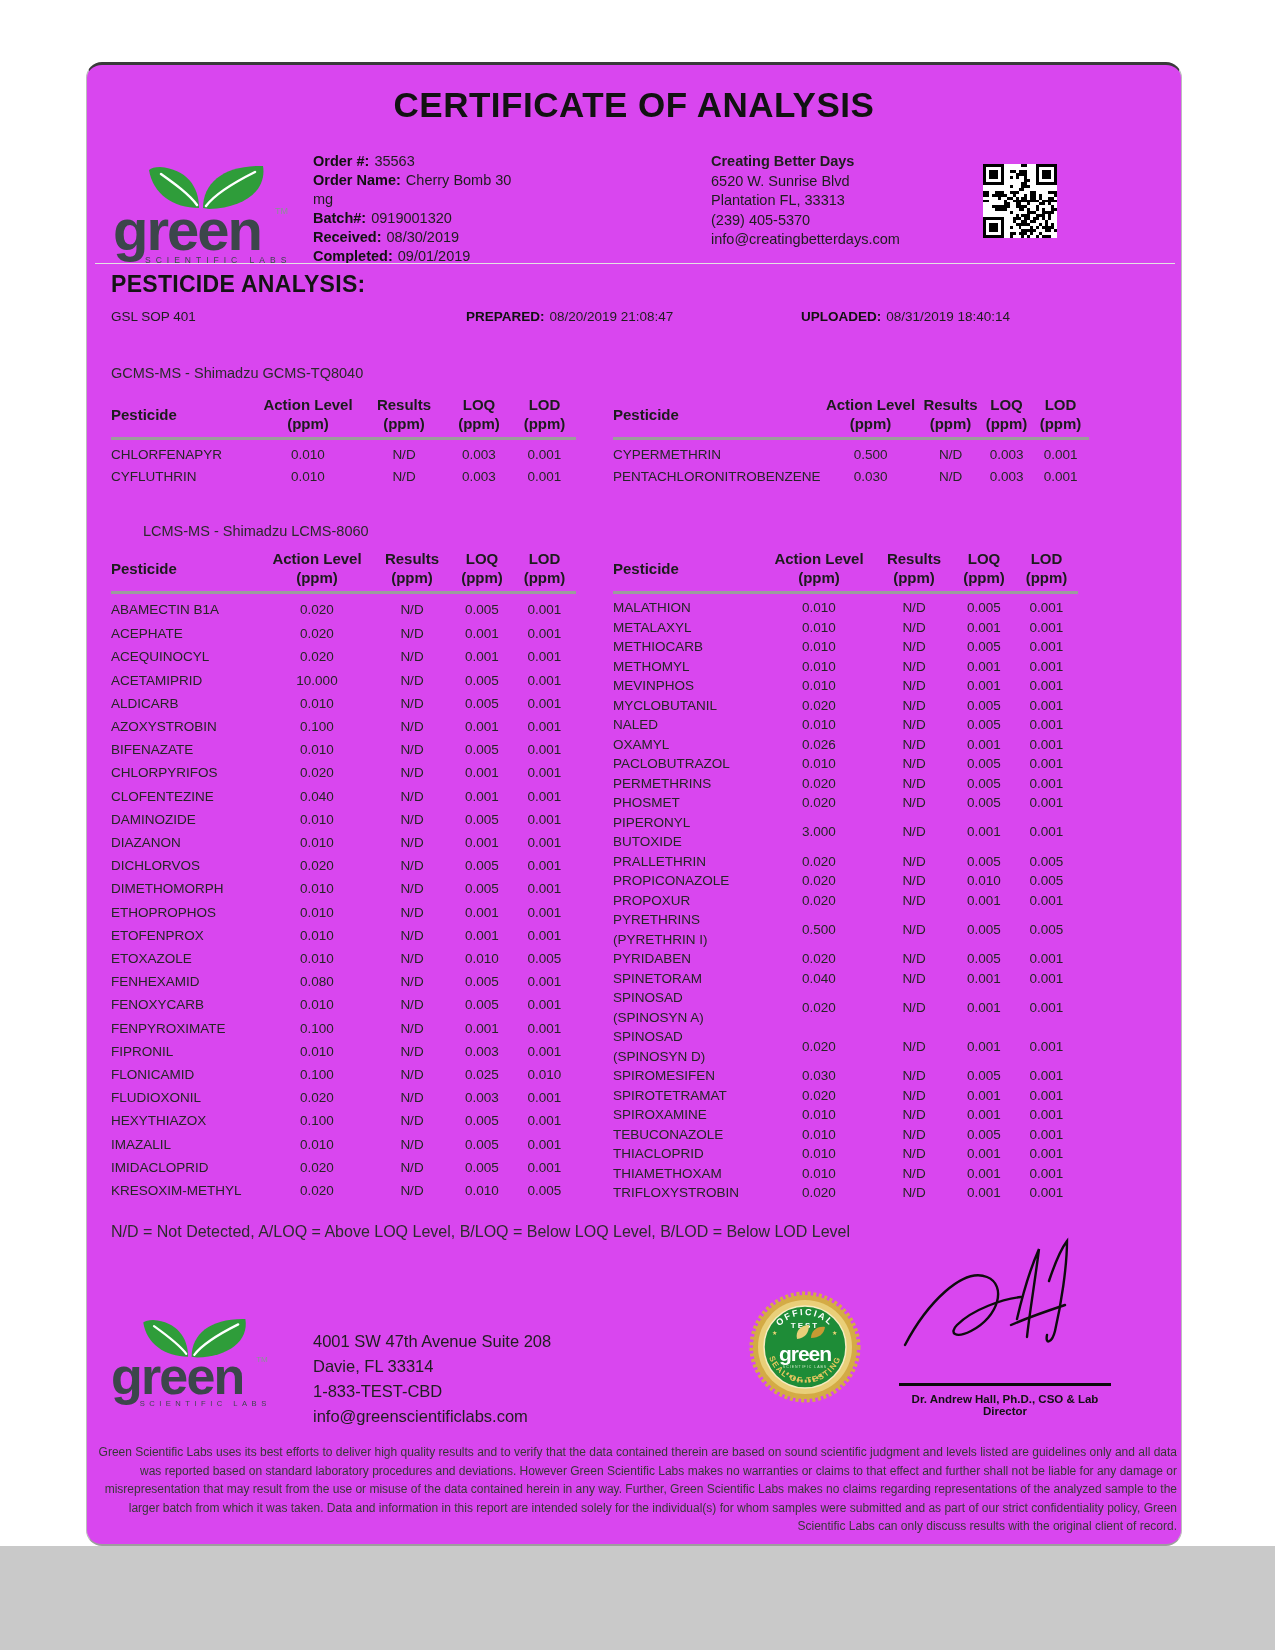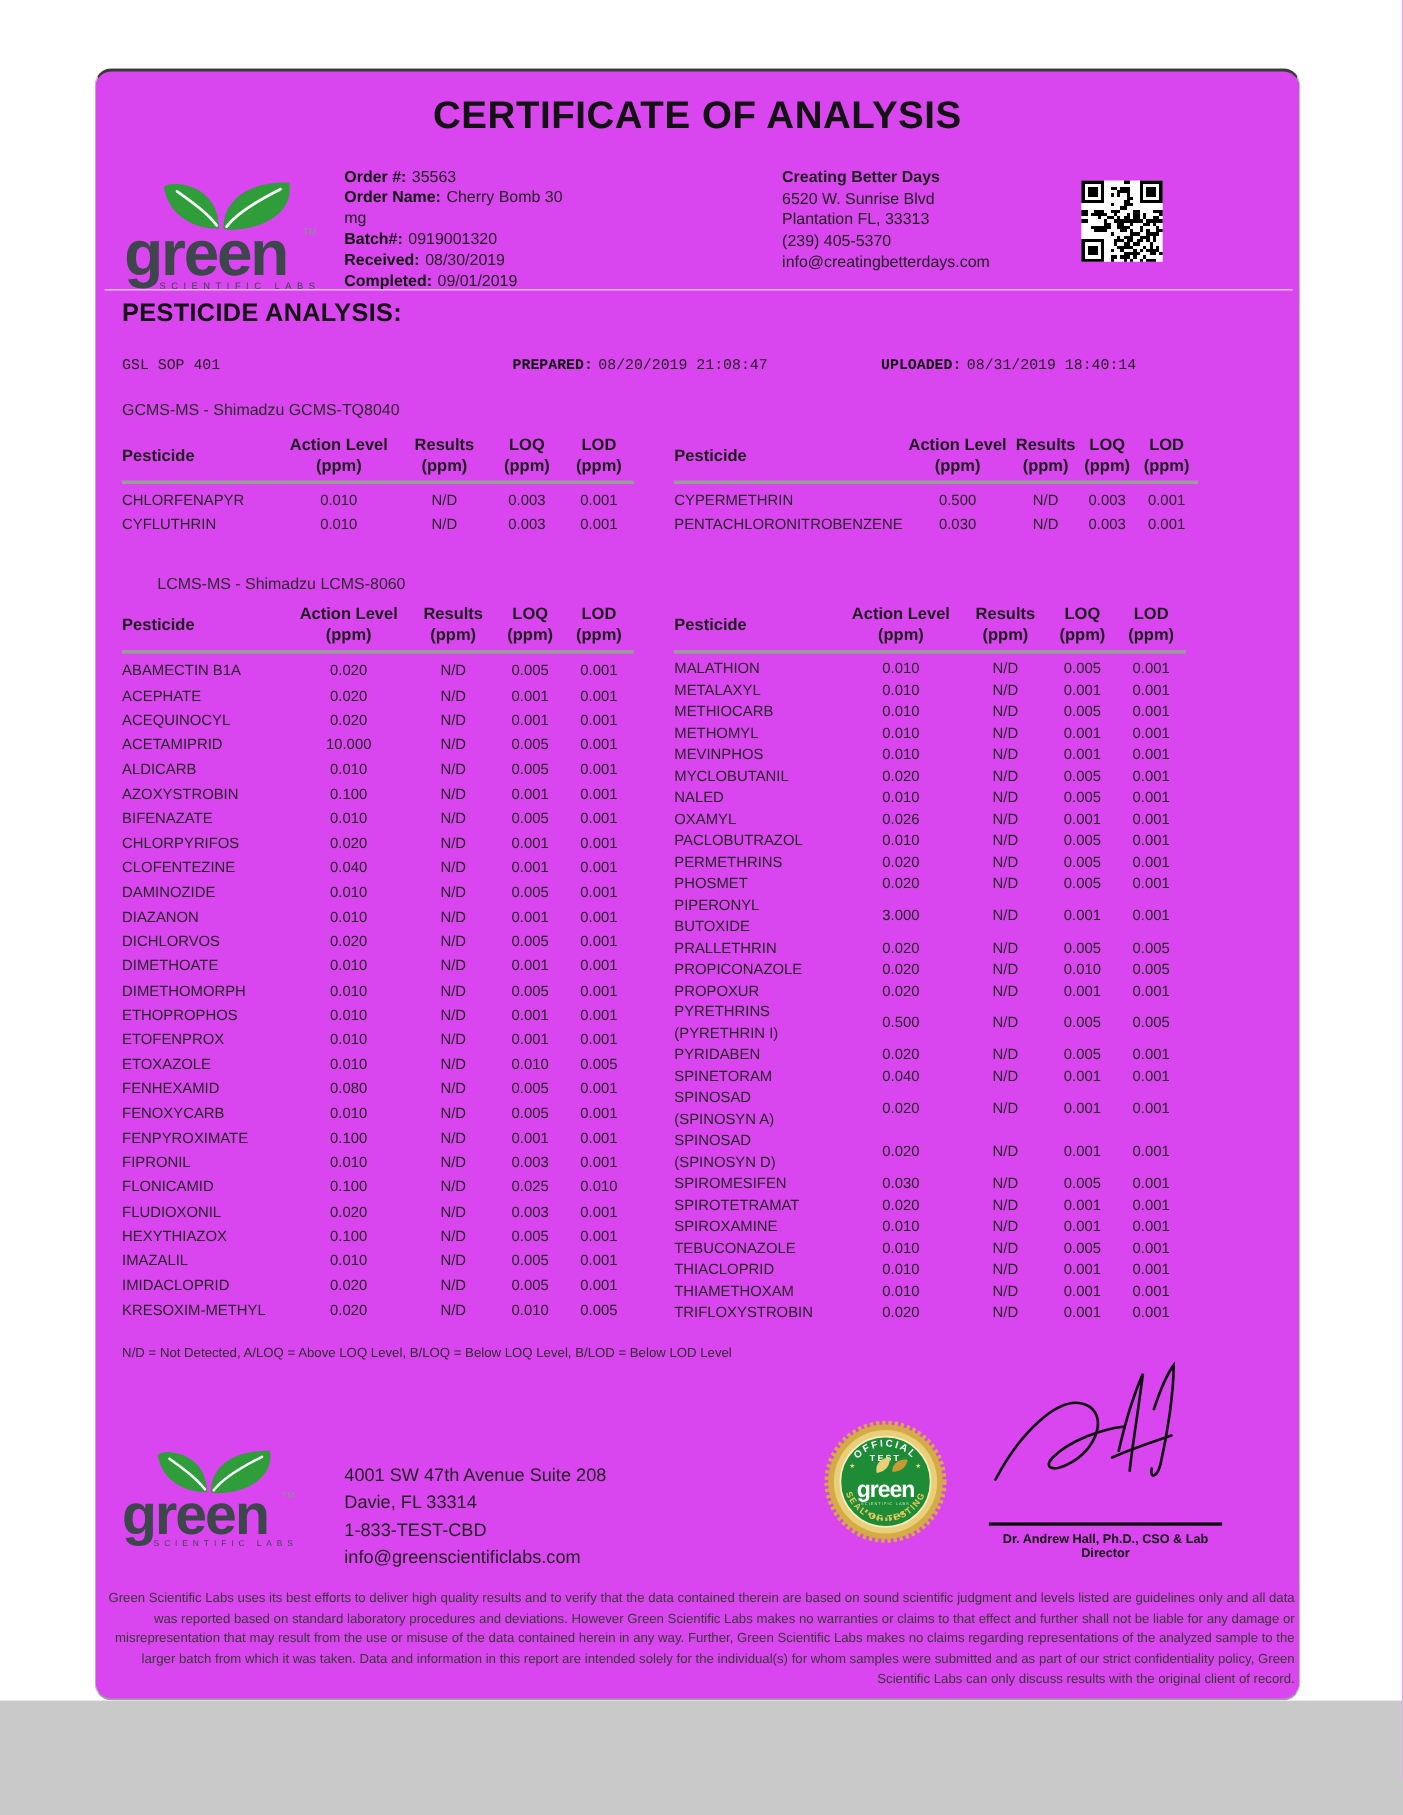--- a/index.html
+++ b/index.html
@@ -18,42 +18,42 @@
   .header-row{top:85px;left:24px;width:1048px;height:118px;}
   .header-row > div{position:absolute;}
   .logo-main{left:2px;top:12px;}
   .order-block{left:202px;top:2px;width:212px;font-size:14.5px;line-height:19px;color:#1e1e1e;}
   .client-block{left:600px;top:2px;width:262px;font-size:14.5px;line-height:19.5px;color:#1e1e1e;}
   .info-line b{margin-right:5px;color:#111;}
   .qr-box{left:872px;top:14px;width:74px;height:74px;}
   .rule{top:198px;left:8px;width:1080px;border-top:1px solid #e3e3e3;height:0;}
   .section-heading{top:206px;left:24px;font-size:23px;font-weight:bold;color:#141414;letter-spacing:.3px;}
   .meta-row{top:244px;left:24px;width:1048px;height:20px;font-size:13.5px;color:#1e1e1e;}
-  .meta-row span.block{position:absolute;top:16px;font-family:Liberation Mono, monospace;}
+  .meta-row span.block{position:absolute;top:0;}
   .meta-sop{left:0;}
   .meta-prepared{left:315px;}
   .meta-uploaded{left:650px;}
   .meta-row b{margin-right:5px;color:#111;padding-left:40px;}
   .tbl-caption{left:24px;font-size:14.5px;color:#2b2b2b;}
   .gcms-caption{top:300px;}
   .gcms-tables{top:326px;left:24px;display:flex;}
   .lcms-caption{top:458px;margin-left:32px;}
   .lcms-tables{top:480px;left:24px;display:flex;}
   .tcol-left{margin-right:37px;}
   .dtable{border-collapse:collapse;table-layout:fixed;}
   .dtable th{font-size:15px;font-weight:bold;line-height:19px;vertical-align:middle;
     padding:4px 0;border-bottom:3px solid #9c9c9c;text-align:center;color:#1c1c1c;}
   .dtable th:first-child{text-align:left;}
   .dtable th .unit{font-weight:bold;}
   .dtable td{font-size:13.5px;line-height:19.5px;text-align:center;color:#262626;
     vertical-align:middle;white-space:pre-line;padding:0;}
   .dtable td:first-child{text-align:left;}
   .dtable tbody tr:first-child td{padding-top:4px;}
   .gcms-t td{line-height:21.5px;}
-  .footnote{top:1158px;left:24px;font-size:12px;color:#2d2d2d;}
+  .footnote{top:1158px;left:24px;font-size:16px;color:#2d2d2d;}
   .footer-row{top:1168px;left:24px;width:1048px;height:205px;}
   .footer-row > div{position:absolute;}
   .logo-footer{left:0;top:82px;}
   .address-block{left:202px;top:96px;font-size:16.5px;line-height:25px;color:#1f1f1f;}
   .seal-box{left:638px;top:58px;width:112px;height:112px;}
   .sig-block{left:788px;top:0;width:212px;}
   .sig-line{border-top:3px solid #0a0a0a;margin-top:6px;width:212px;height:0;}
   .sig-name{font-size:11.5px;font-weight:bold;text-align:center;margin-top:7px;color:#111;}
   .disclaimer{top:1378px;left:6px;width:1084px;font-size:12px;line-height:18.6px;color:#383838;text-align:right;}
 </style>
@@ -511,27 +511,20 @@
             <td>0.001</td>
           </tr>
           <tr>
             <td>DICHLORVOS</td>
             <td>0.020</td>
             <td>N/D</td>
             <td>0.005</td>
             <td>0.001</td>
           </tr>
           <tr>
-            <td>DIMETHOATE</td>
-            <td>0.010</td>
-            <td>N/D</td>
-            <td>0.001</td>
-            <td>0.001</td>
-          </tr>
-          <tr>
             <td>DIMETHOMORPH</td>
             <td>0.010</td>
             <td>N/D</td>
             <td>0.005</td>
             <td>0.001</td>
           </tr>
           <tr>
             <td>ETHOPROPHOS</td>
             <td>0.010</td>
             <td>N/D</td>

